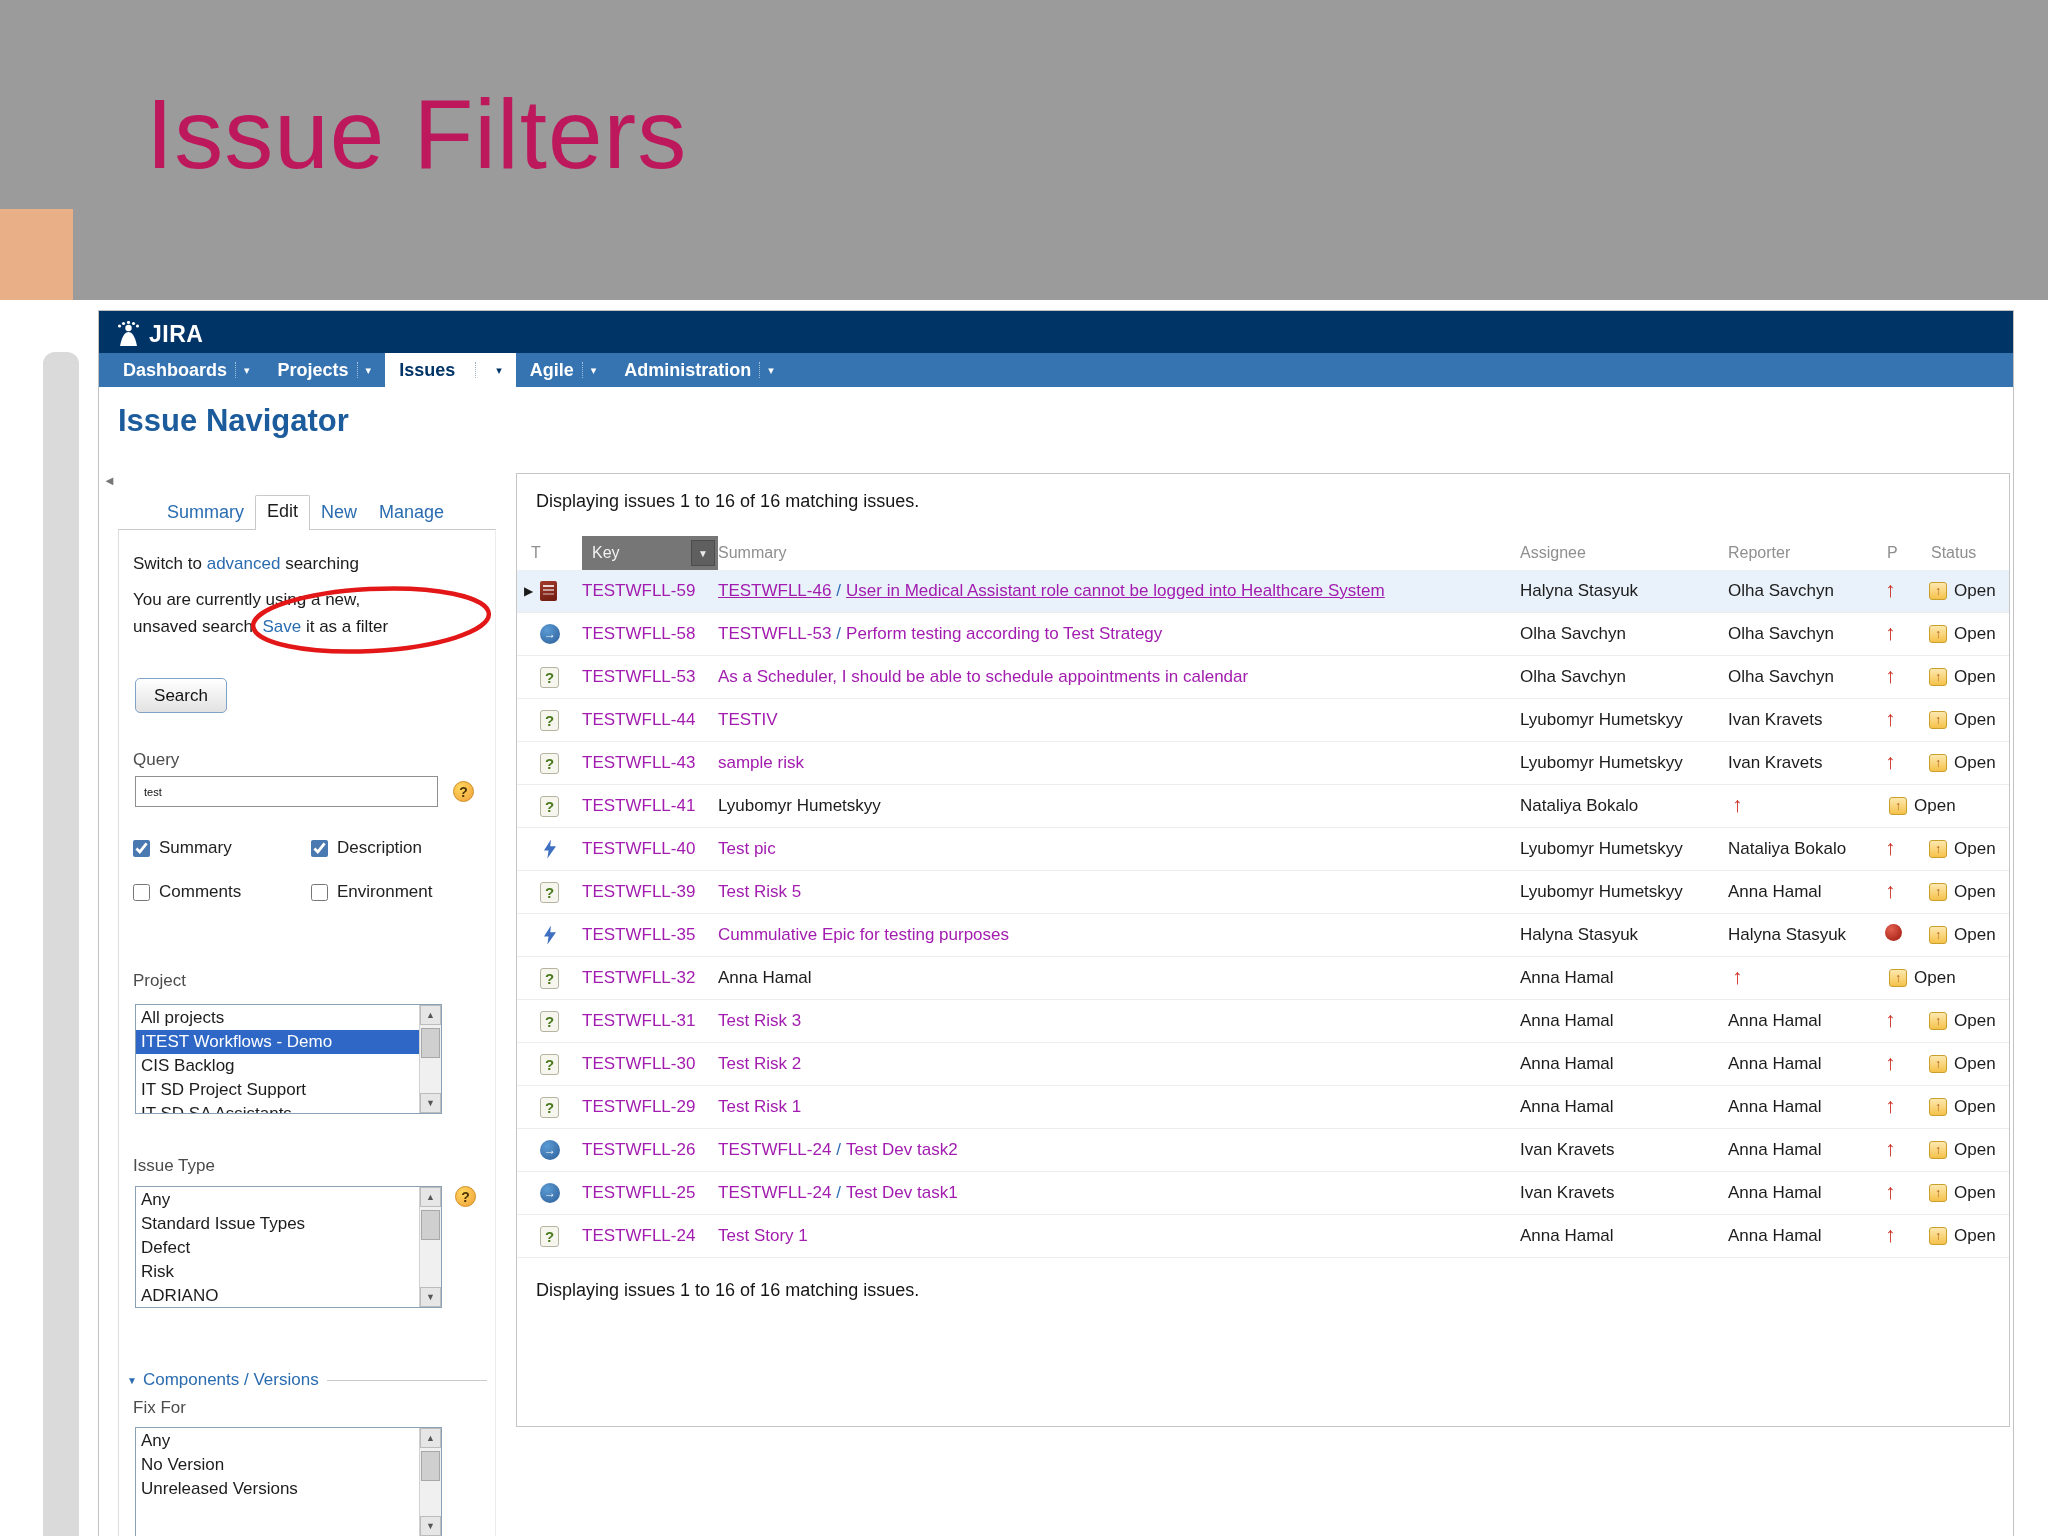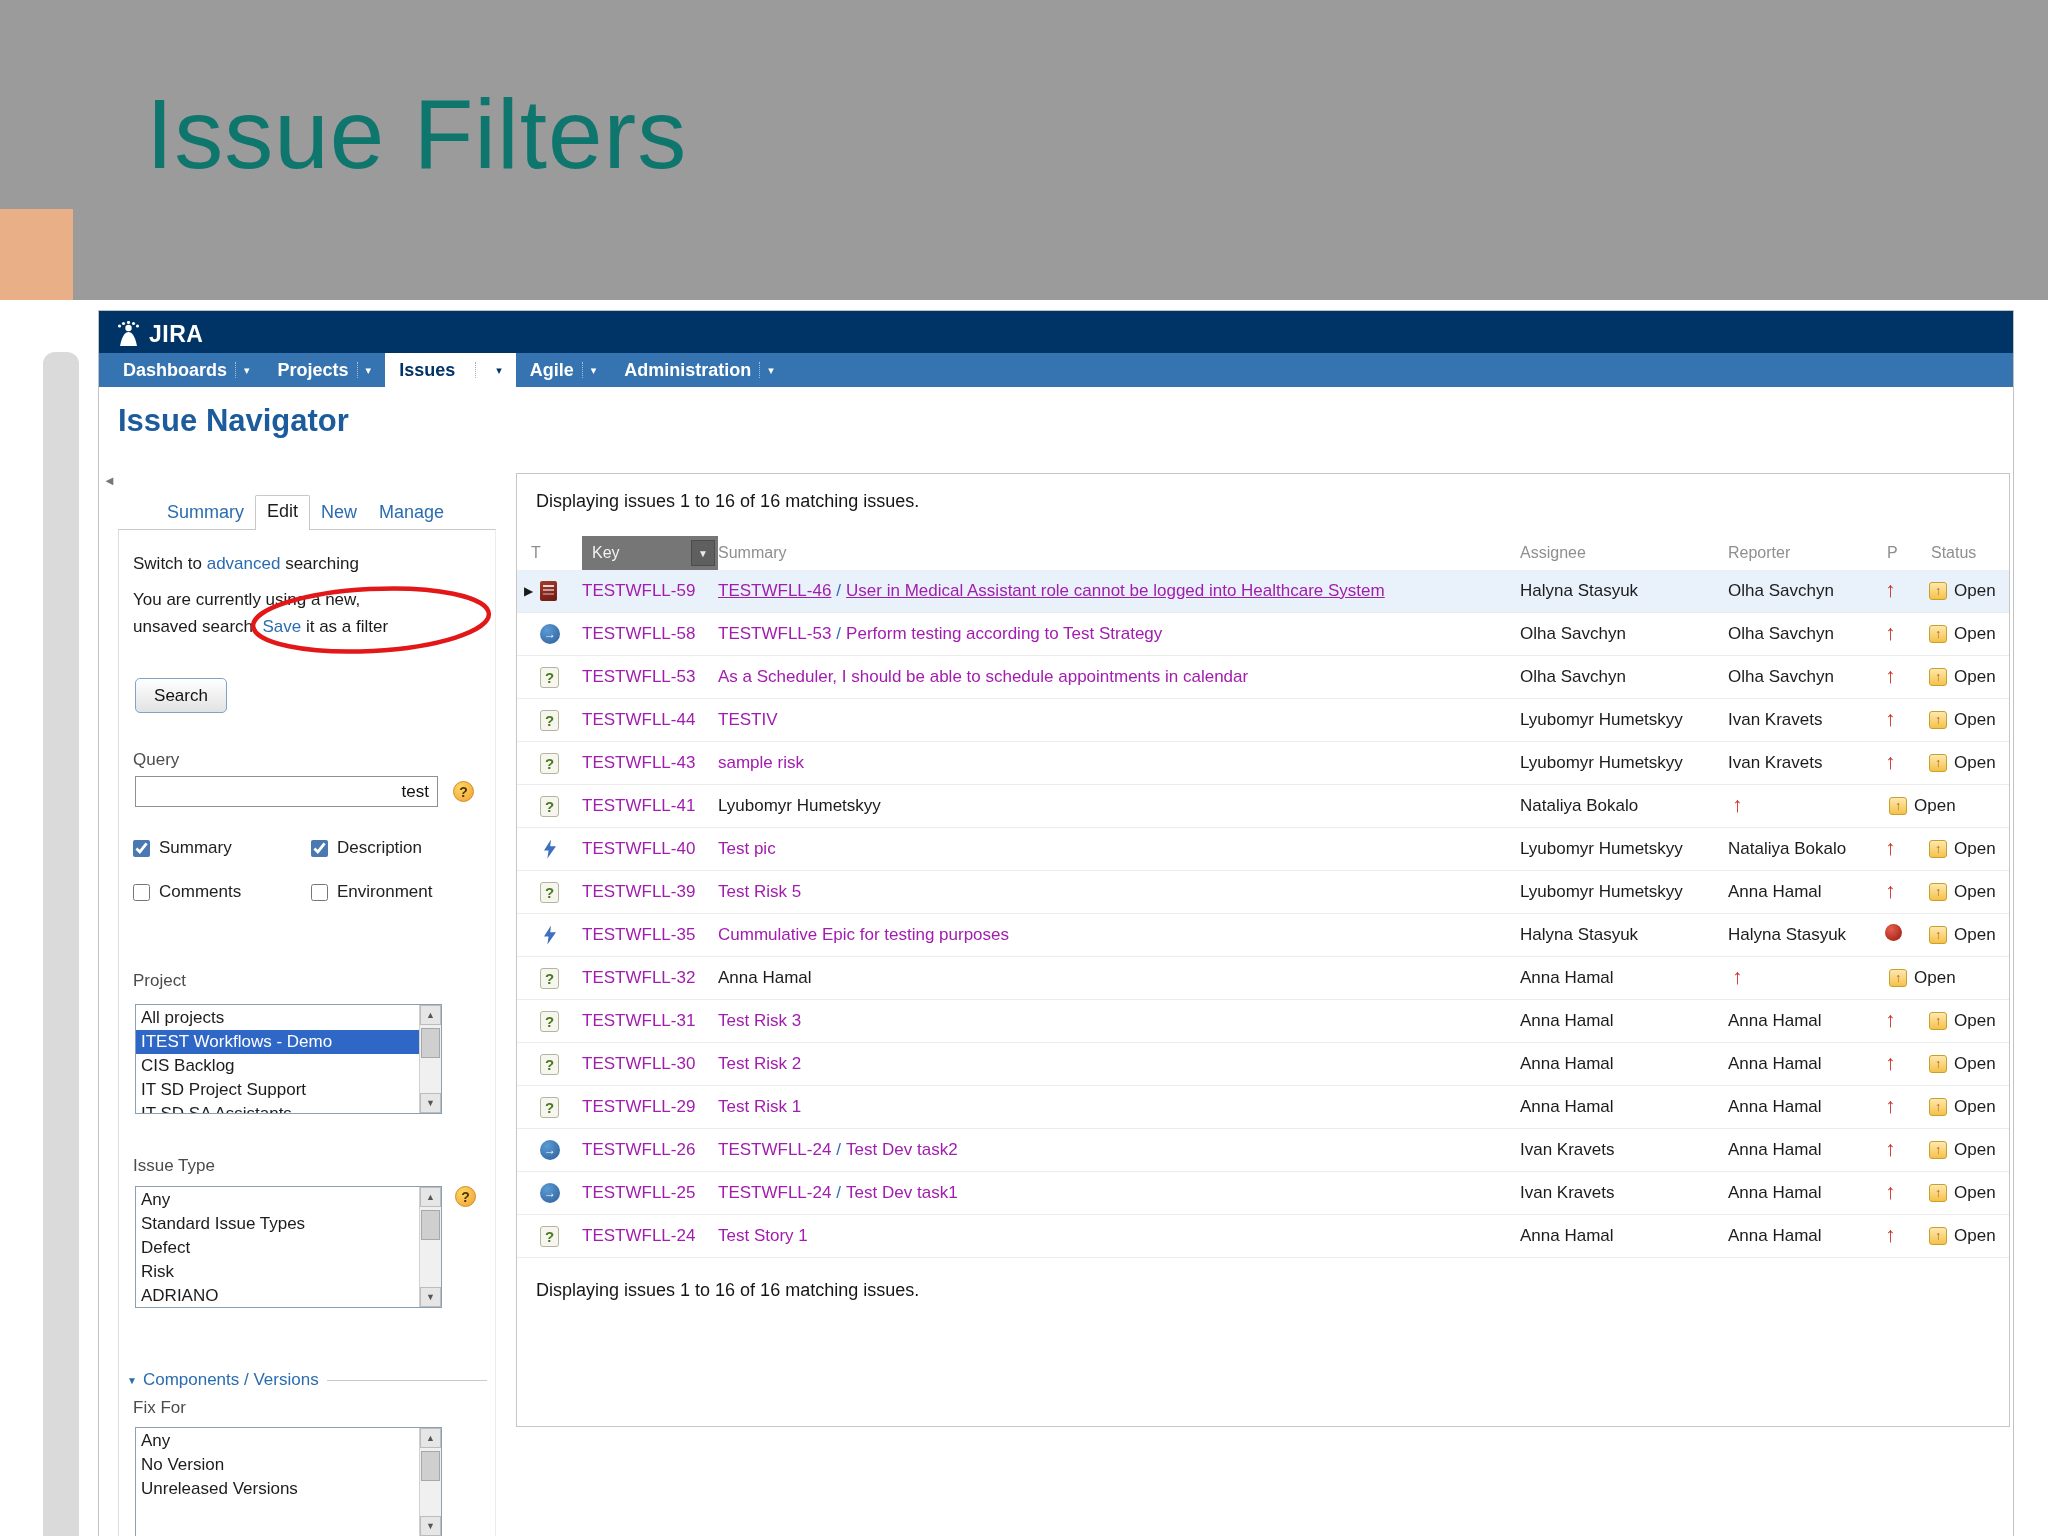--- a/index.html
+++ b/index.html
@@ -4,21 +4,21 @@
 <style>
   * { margin:0; padding:0; box-sizing:border-box; }
   html,body { width:2048px; height:1536px; }
   body { position:relative; overflow:hidden; background:#ffffff;
          font-family:"Liberation Sans","DejaVu Sans",sans-serif; color:#1c1c1c; }
 
   
   .gray-band   { position:absolute; left:0; top:0; width:2048px; height:300px; background:#9b9b9b; }
   .orange-sq   { position:absolute; left:0; top:209px; width:73px; height:91px; background:#e9b088; }
   .slide-title { position:absolute; left:146px; top:78px; font-size:98px; font-weight:300;
-                 color:#0f766e; letter-spacing:1px; }
+                 color:#be185d; letter-spacing:1px; }
   .left-strip  { position:absolute; left:43px; top:352px; width:36px; height:1184px;
                  background:#dadada; border-radius:12px 12px 0 0; }
 
   
   .app { position:absolute; left:99px; top:311px; width:1914px; height:1225px; background:#fff;
          outline:1px solid #c2c2c2; font-size:17px; }
   .app-header { position:absolute; left:0; top:0; width:100%; height:46px; background:#003366;
                 display:flex; align-items:center; padding-left:16px; }
   .logo { display:flex; align-items:center; gap:7px; }
   .logo-text { color:#fff; font-weight:bold; font-size:23px; letter-spacing:.5px; }
@@ -47,21 +47,21 @@
             overflow:hidden; }
   .spanel .lnk { color:#2a6cb0; }
   .switch-line { position:absolute; left:14px; top:24px; }
   .unsaved { position:absolute; left:14px; top:56px; line-height:27px; }
   .search-btn { position:absolute; left:16px; top:148px; width:92px; height:35px;
                 border:1px solid #7fa3c6; border-radius:5px; background:linear-gradient(#ffffff,#e2e2e2);
                 box-shadow:inset 0 1px 0 #fff; font-family:inherit; font-size:17px; color:#111; cursor:pointer; }
   .flabel { position:absolute; color:#4c4c4c; }
   .query-label  { left:14px; top:220px; }
   .query-input { position:absolute; left:16px; top:246px; width:303px; height:31px;
-                 border:1px solid #8f8f8f; padding:0 8px; font-family:inherit; font-size:17px; color:#111;text-align:right; }
+                 border:1px solid #8f8f8f; padding:0 8px; font-family:inherit; font-size:11px; color:#111; }
   .help { position:absolute; width:21px; height:21px; border-radius:50%;
           background:radial-gradient(circle at 35% 30%, #ffd75e, #f0a03a); border:1px solid #cf8c1e;
           color:#4d3305; font-size:14px; font-weight:bold; display:flex; align-items:center;
           justify-content:center; cursor:pointer; }
   .query-help { left:334px; top:251px; }
   .itype-help { left:336px; top:656px; }
   .cb-grid { position:absolute; left:14px; top:308px; display:grid;
              grid-template-columns:178px 178px; row-gap:24px; }
   .cb { display:flex; align-items:center; gap:9px; color:#222; cursor:pointer; }
   .cb input { width:17px; height:17px; accent-color:#4a78b0; }

